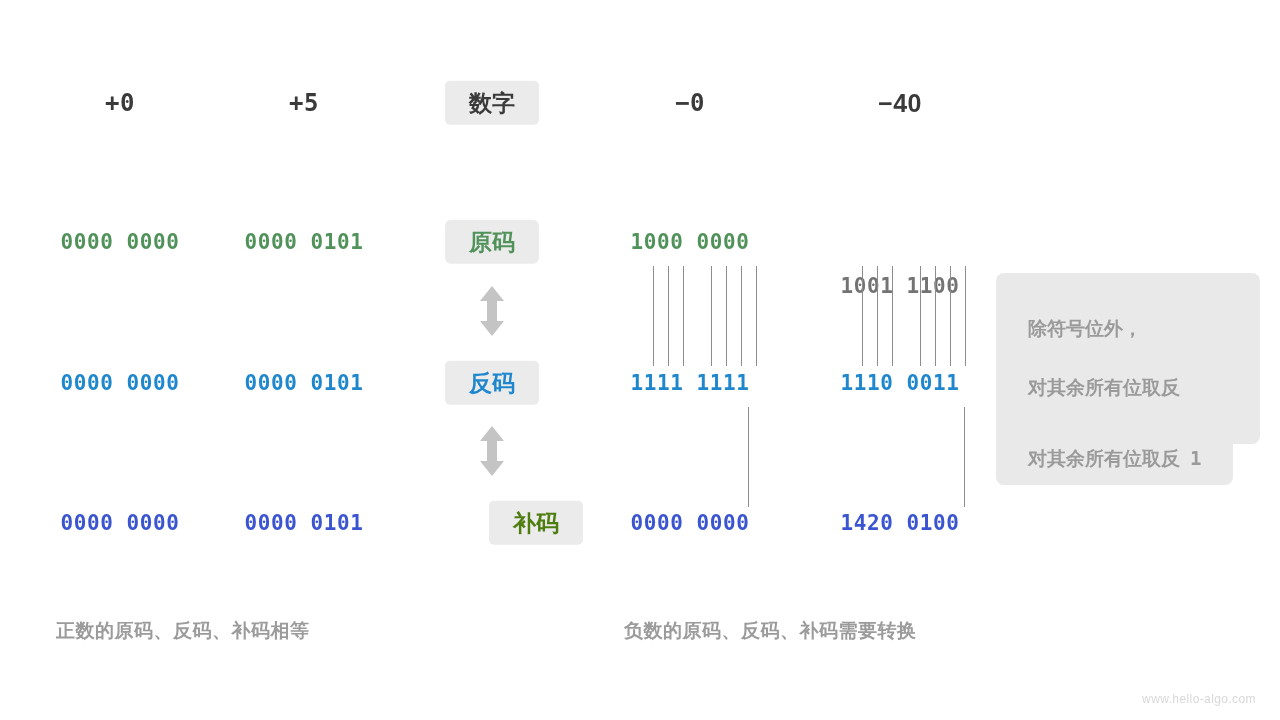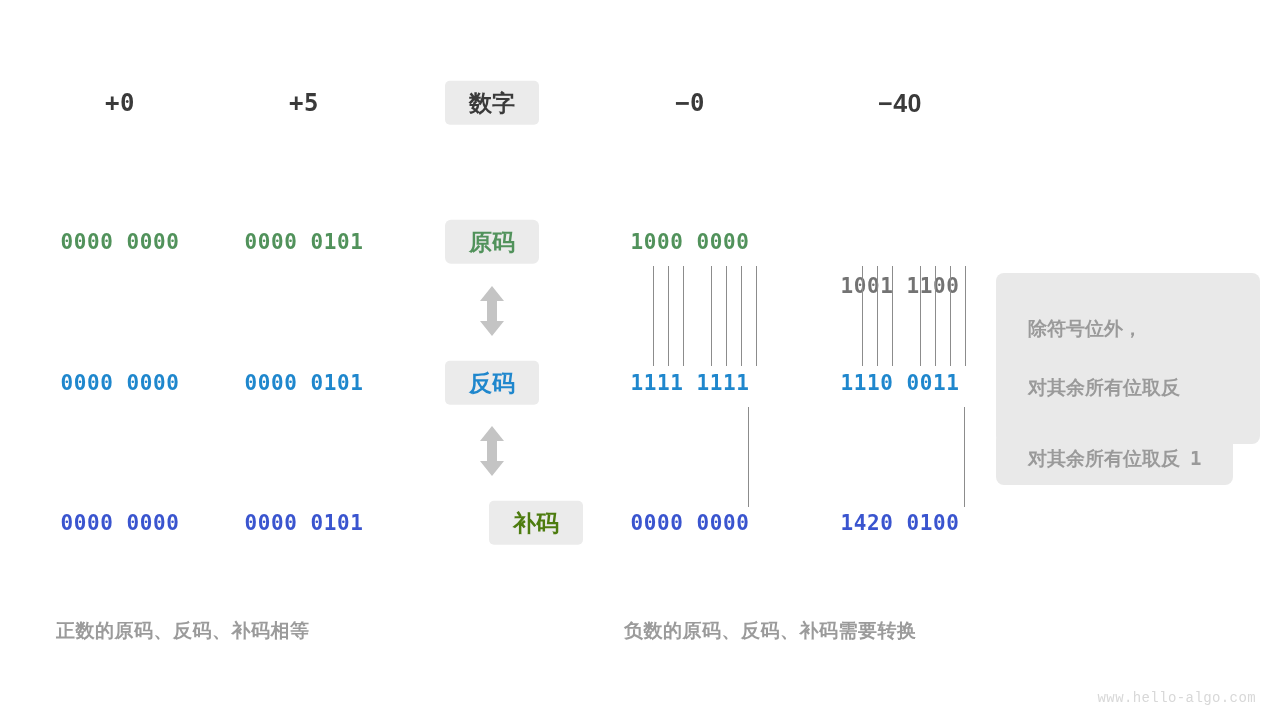--- a/index.html
+++ b/index.html
@@ -89,22 +89,22 @@
     white-space: nowrap;
     letter-spacing: 0.5px;
   }
 
   
   .watermark {
     position: absolute;
     right: 24px;
     bottom: 14px;
     color: #d8d8d8;
-    font-family: Liberation Mono, monospace;
-    font-size: 14px;
+    font-family: Liberation Sans, sans-serif;
+    font-size: 12px;
     letter-spacing: 0.4px;
   }
 
   
   .bitline {
     position: absolute;
     width: 1px;
     background: #8c8c8c;
   }
 

